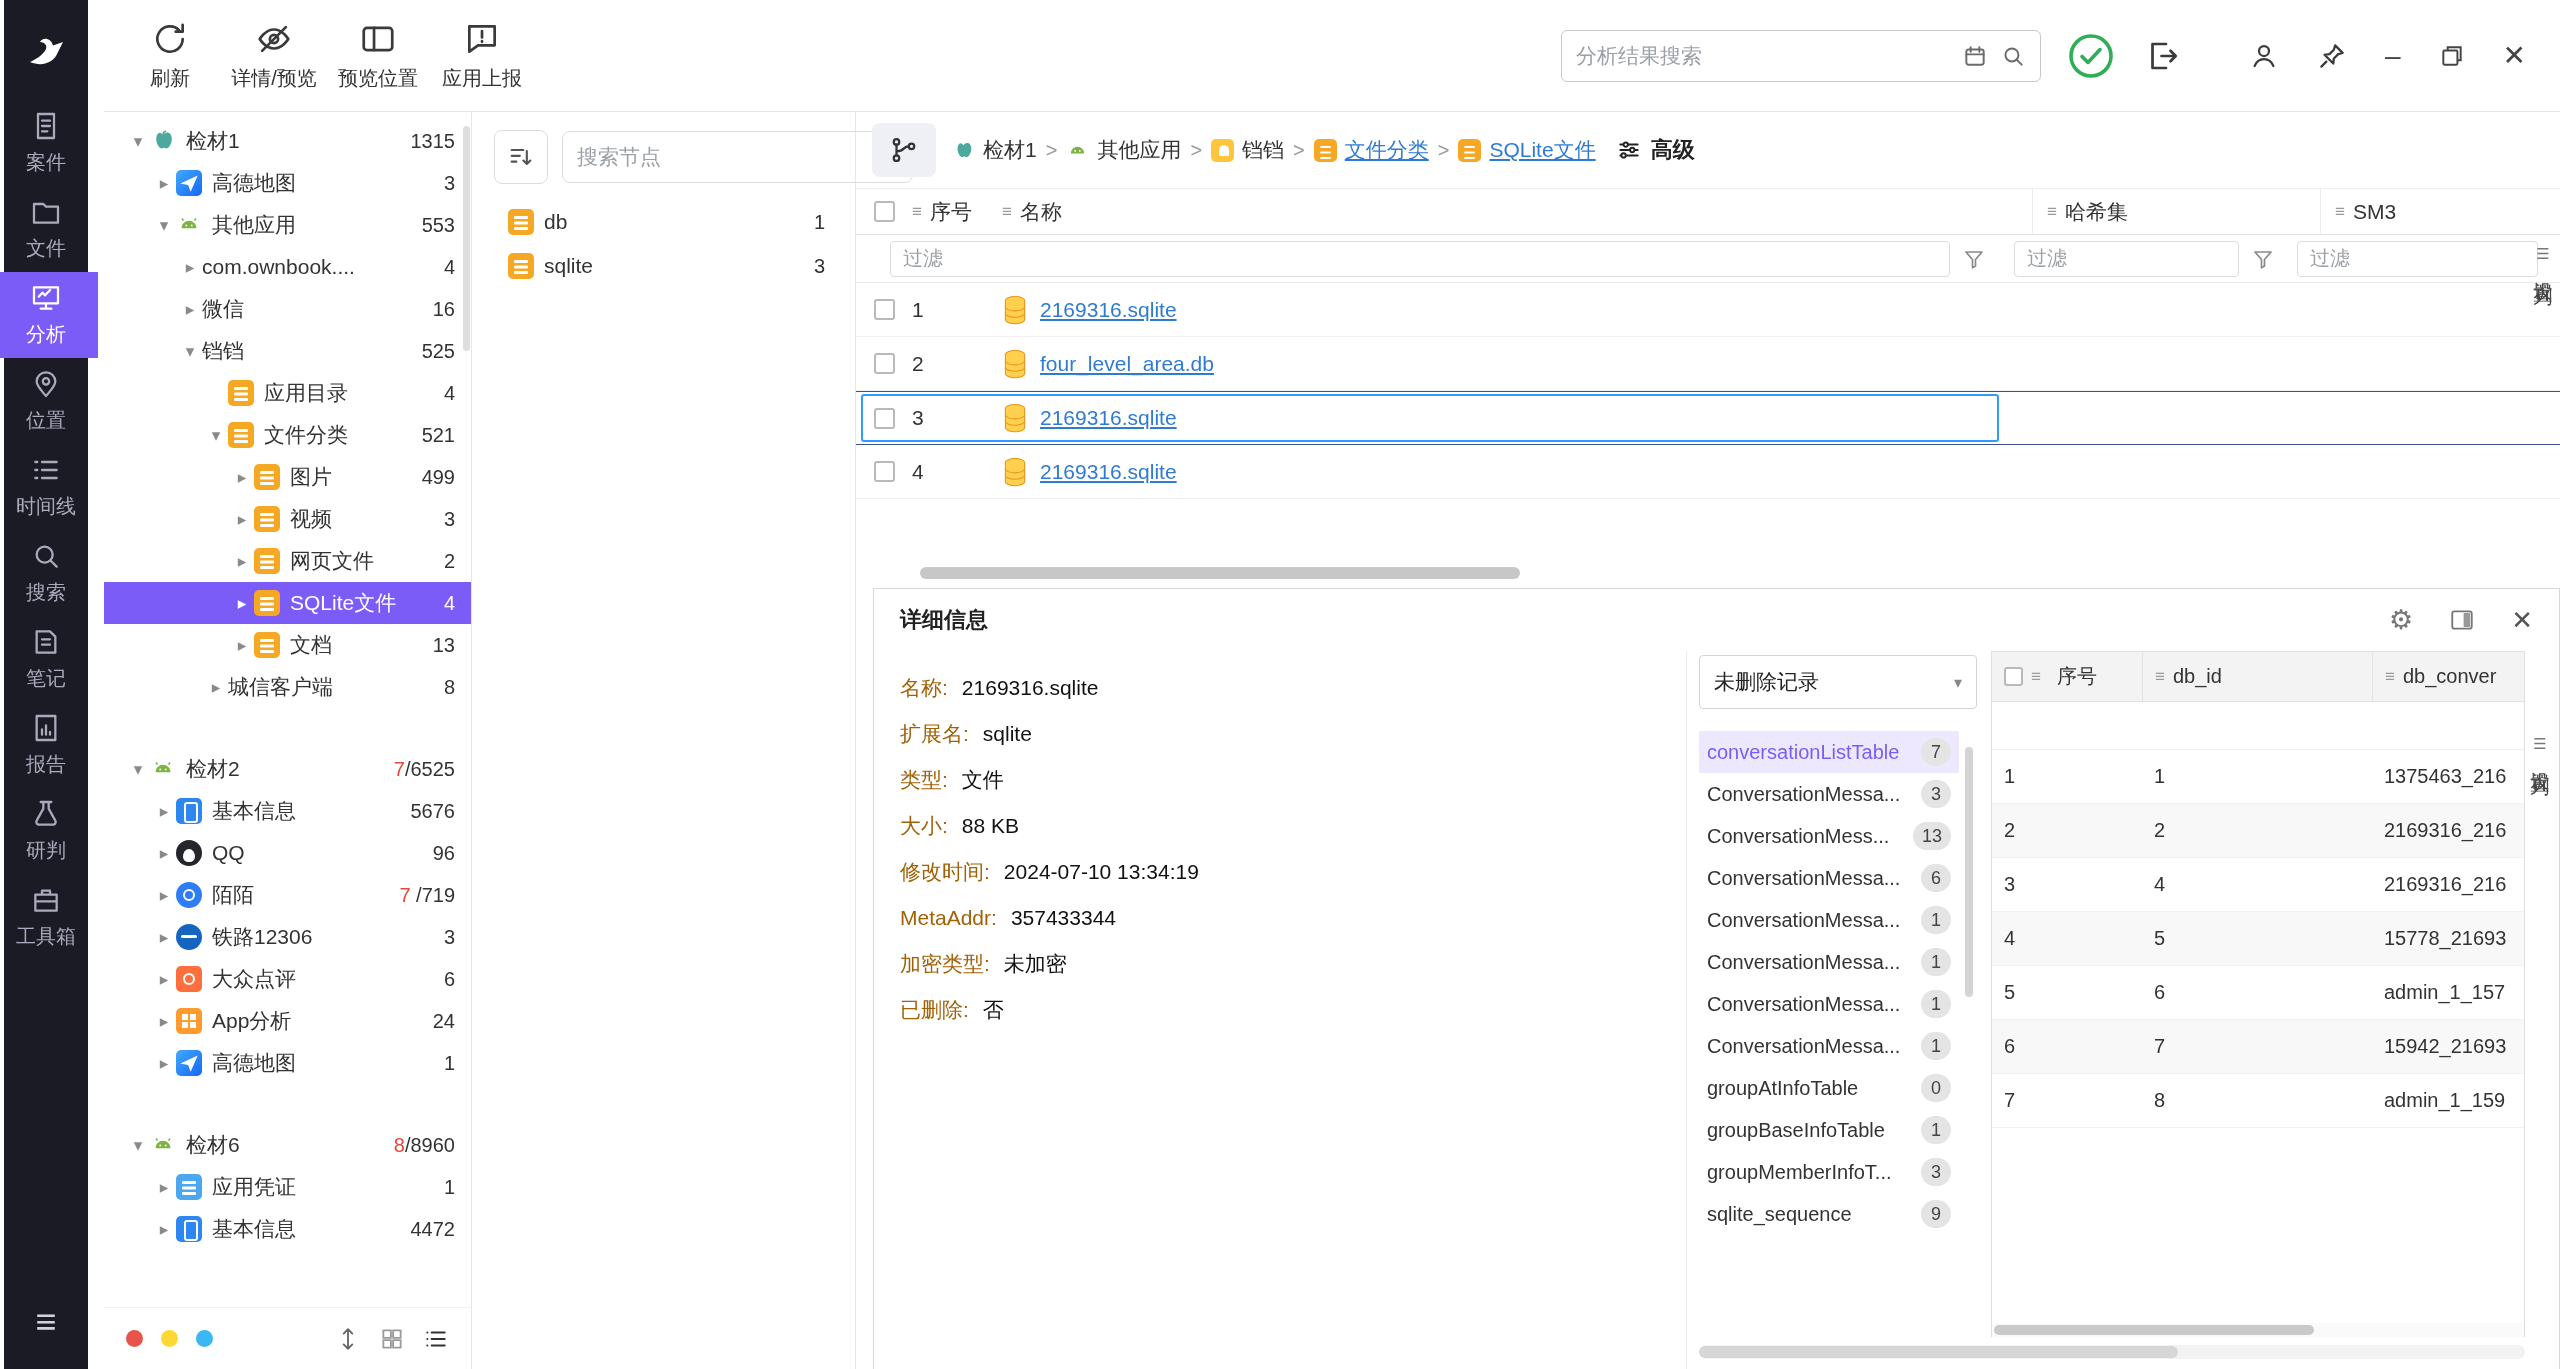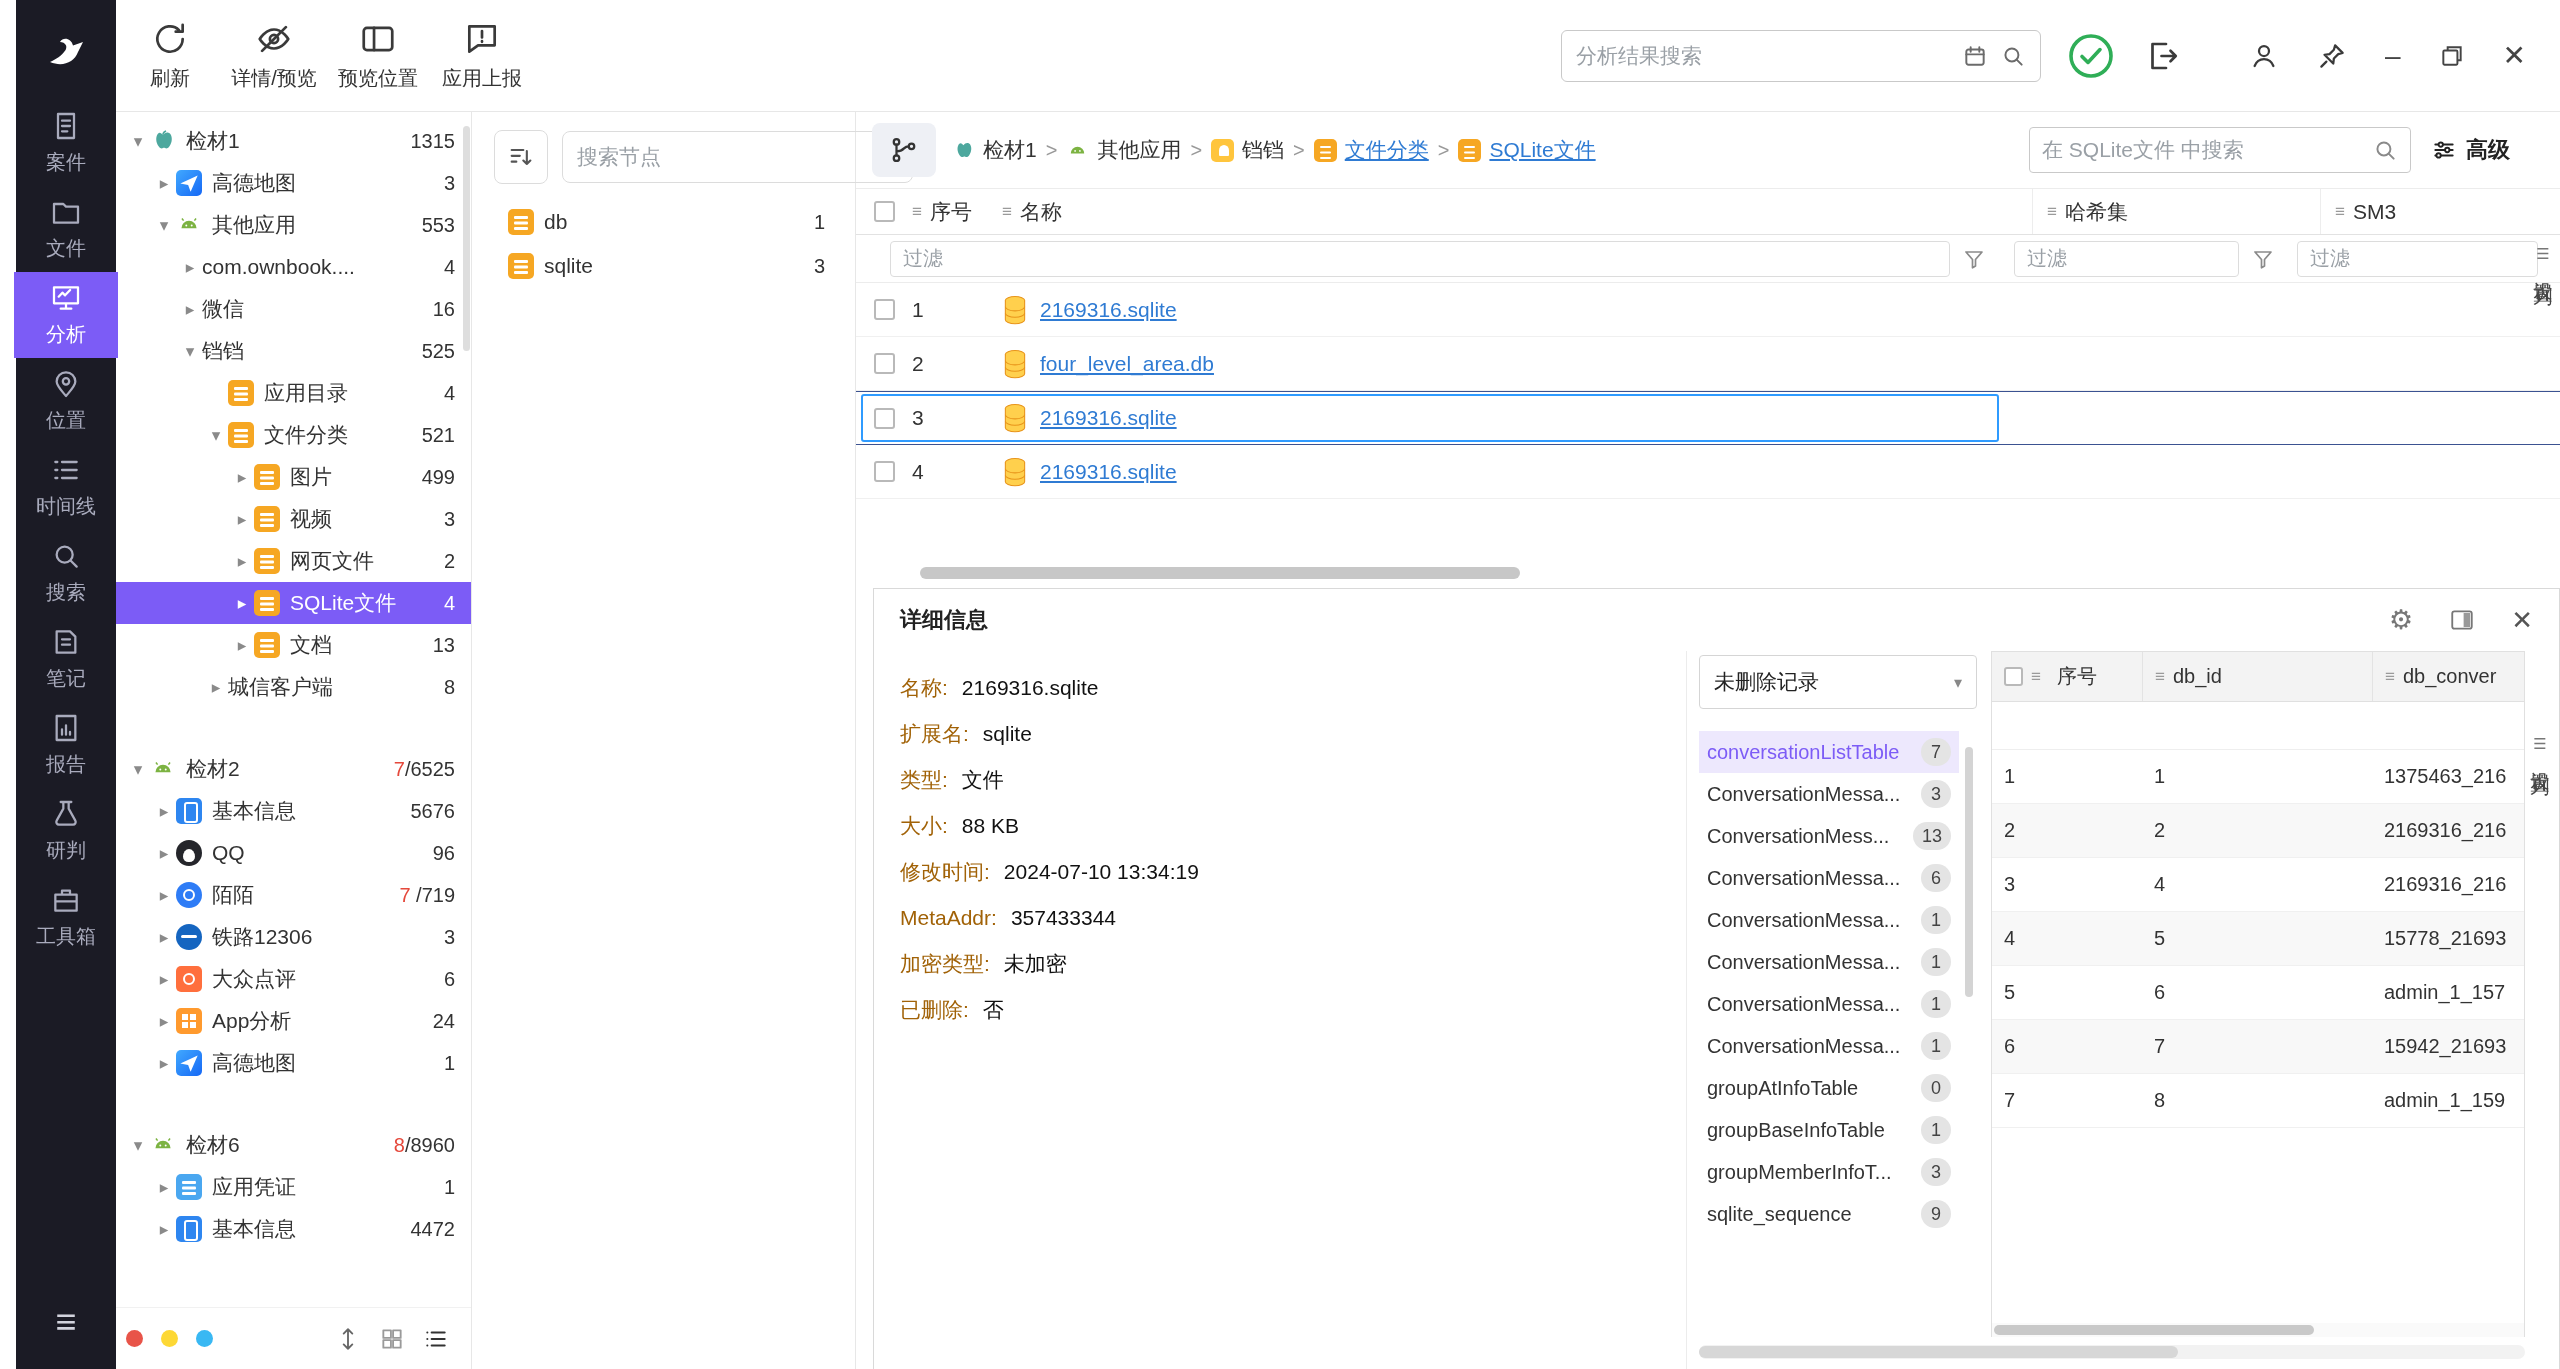--- a/index.html
+++ b/index.html
@@ -3,21 +3,21 @@
 <meta charset="utf-8">
 <style>
   * { box-sizing:border-box; margin:0; padding:0; }
   html,body { width:2560px; height:1369px; overflow:hidden; background:#fff;
     font-family:"Liberation Sans","DejaVu Sans",sans-serif; color:#333; }
   i { font-style:normal; }
   input { outline:none; border:none; background:transparent; font-family:inherit; }
   svg { display:block; }
 
   
-  .leftnav { position:fixed; left:16px; top:0; width:100px; height:100%; background:#1b1b25;
+  .leftnav { position:fixed; left:4px; top:0; width:84px; height:100%; background:#1b1b25;
     display:flex; flex-direction:column; align-items:center; z-index:30;justify-content:flex-end; }
   .logo { height:100px; width:104px; display:flex; align-items:center; justify-content:center; }
   .nav-item { width:104px; height:86px; display:flex; flex-direction:column; align-items:center;
     justify-content:center; gap:7px; color:#a9abbd; font-size:20px; cursor:pointer; }
   .nav-item svg { width:32px; height:32px; stroke:currentColor; fill:none; stroke-width:1.7;
     stroke-linecap:round; stroke-linejoin:round; }
   .nav-item.active { background:#7c5cf6; color:#fff; }
   .nav-burger { margin-top:auto; margin-bottom:26px; color:#d2d3dd; font-size:36px; cursor:pointer; }
 
   
@@ -644,27 +644,20 @@
         <span class="bc-chip chip doc" style="width:23px;height:23px;margin:0"></span>
         <span class="bc-link">文件分类</span>
       </span>
       <span class="bc-sep">&gt;</span>
 
       <span class="bc-item">
         <span class="bc-chip chip doc" style="width:23px;height:23px;margin:0"></span>
         <span class="bc-link">SQLite文件</span>
       </span>
 
-      <div class="crumb-search">
-        <input type="text" placeholder="在 SQLite文件 中搜索" style="">
-        <svg width="26" height="26" viewBox="0 0 24 24" stroke="#8a8a8a" stroke-width="1.8" fill="none" stroke-linecap="round">
-            <circle cx="11" cy="11" r="6"></circle>
-            <path d="M15.6 15.6 20 20"></path>
-          </svg>
-      </div>
       <div class="adv">
         <svg width="26" height="26" viewBox="0 0 24 24" fill="none" stroke="#222" stroke-width="1.8" stroke-linecap="round">
             <path d="M4 7h16 M4 12h16 M4 17h16"></path>
             <circle cx="9" cy="7" r="2" fill="#fff"></circle>
             <circle cx="15" cy="12" r="2" fill="#fff"></circle>
             <circle cx="7" cy="17" r="2" fill="#fff"></circle>
           </svg>
         <span>高级</span>
       </div>
     </div>

